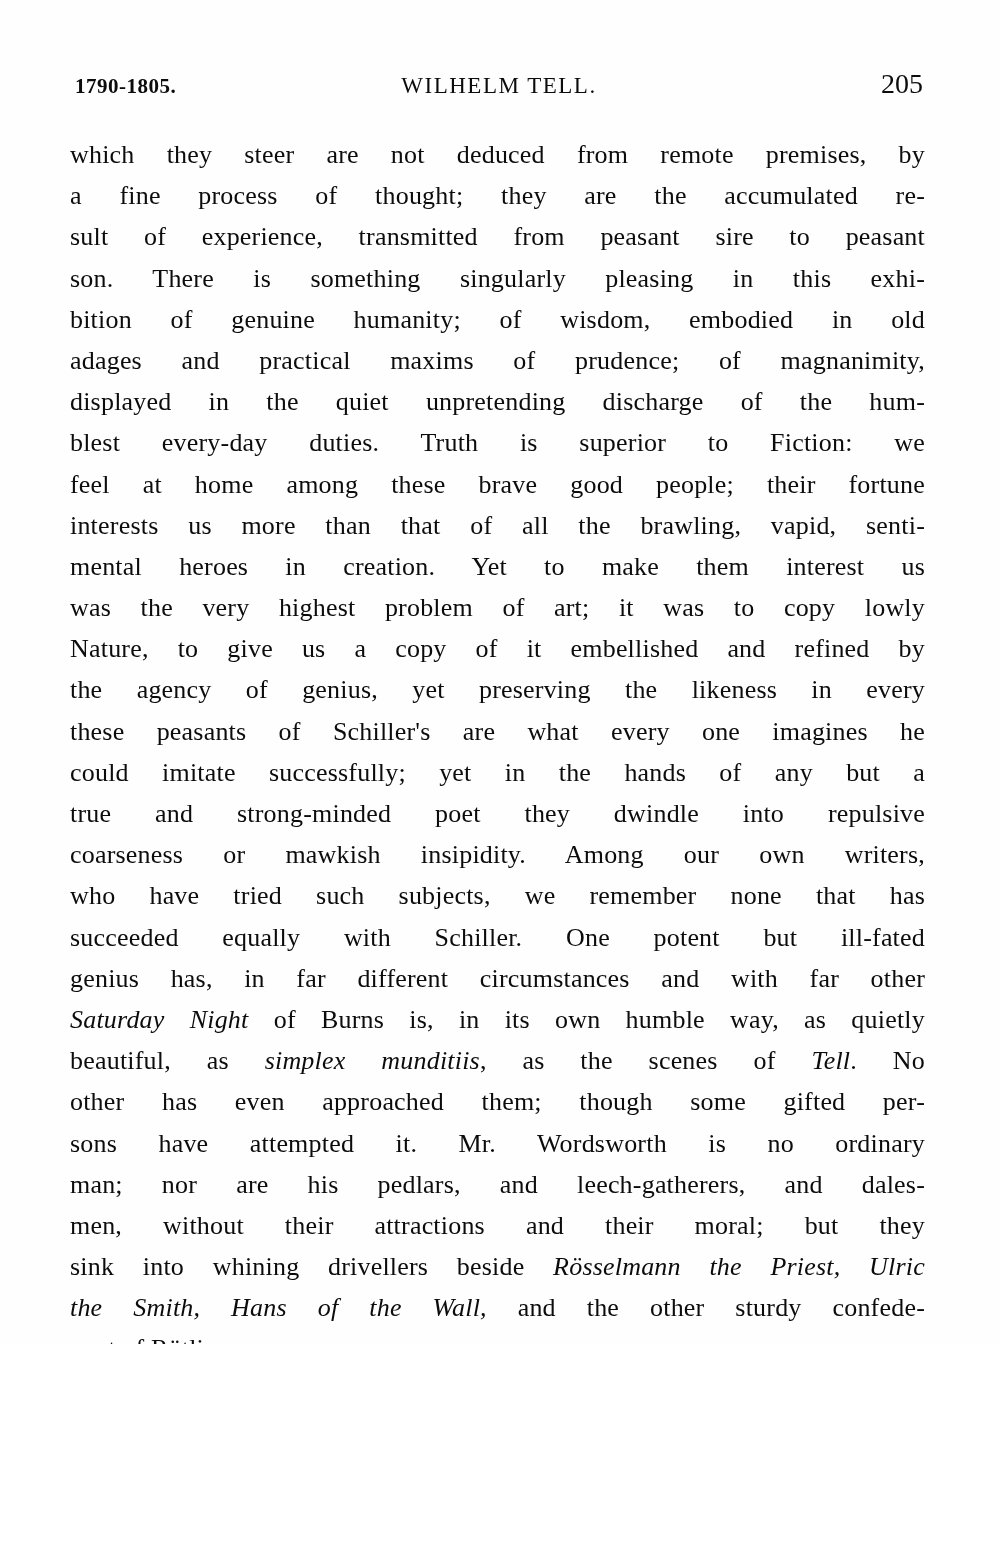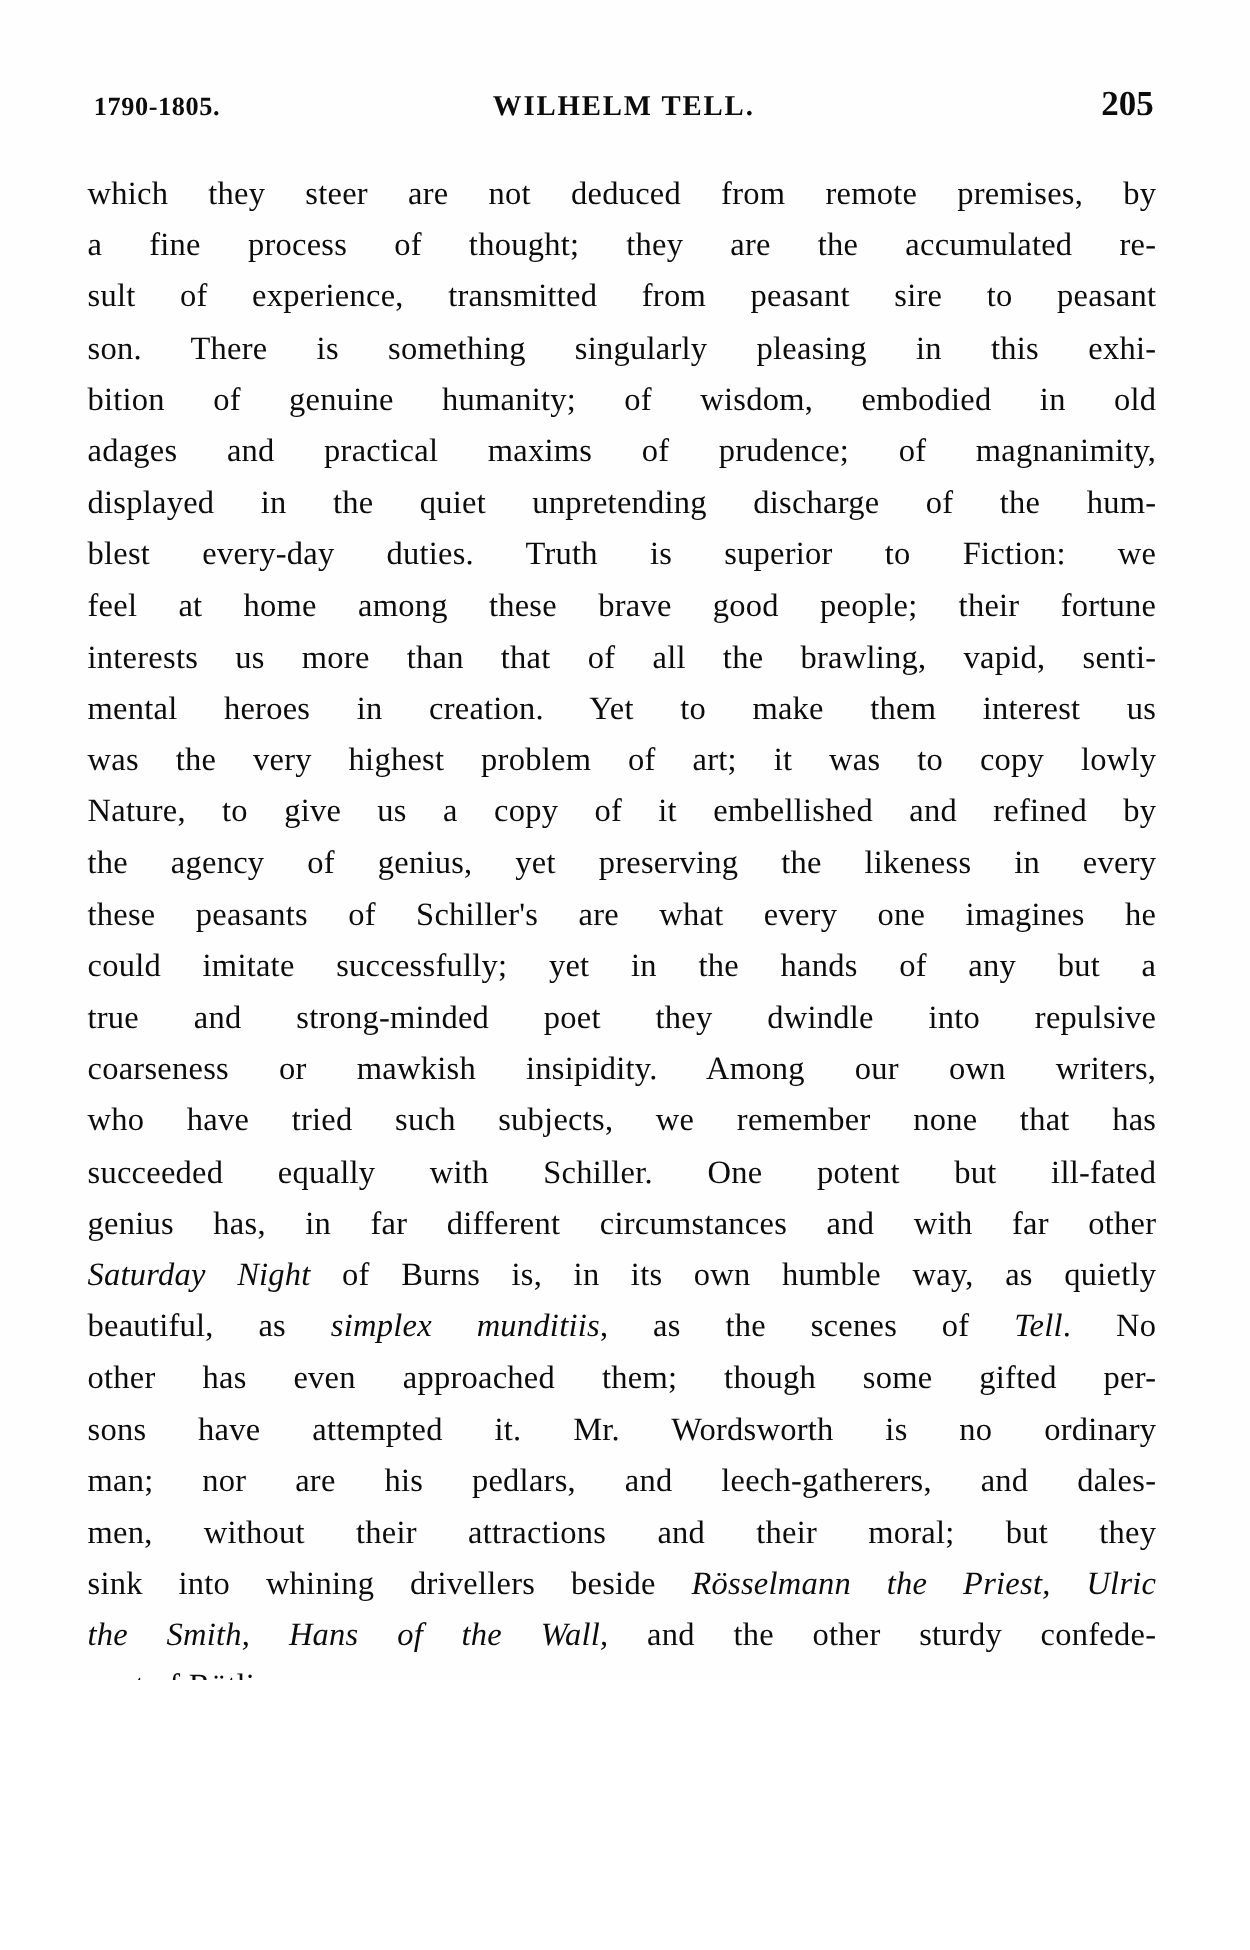--- a/index.html
+++ b/index.html
@@ -24,27 +24,27 @@
   }
   .header-left {
     justify-self: start;
     font-size: 21px;
     font-weight: bold;
     letter-spacing: 0.5px;
   }
   .header-center {
     justify-self: center;
     font-size: 23px;
-    font-weight: bold;
+    font-weight: normal;
     letter-spacing: 1.5px;
   }
   .header-right {
     justify-self: end;
     font-size: 28px;
-    font-weight: bold;
+    font-weight: normal;
   }
   .page-body {
     position: absolute;
     top: 134px;
     left: 70px;
     width: 855px;
   }
   .line {
     font-size: 26px;
     line-height: 41.2px;

